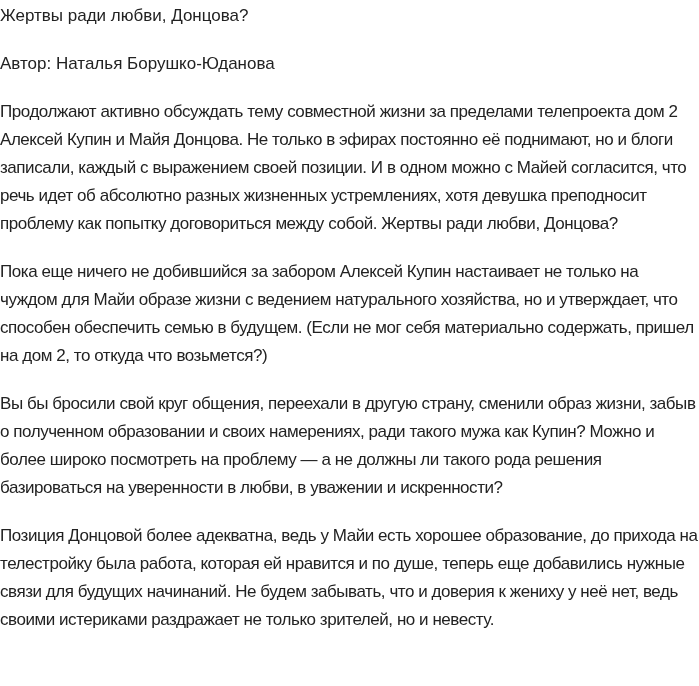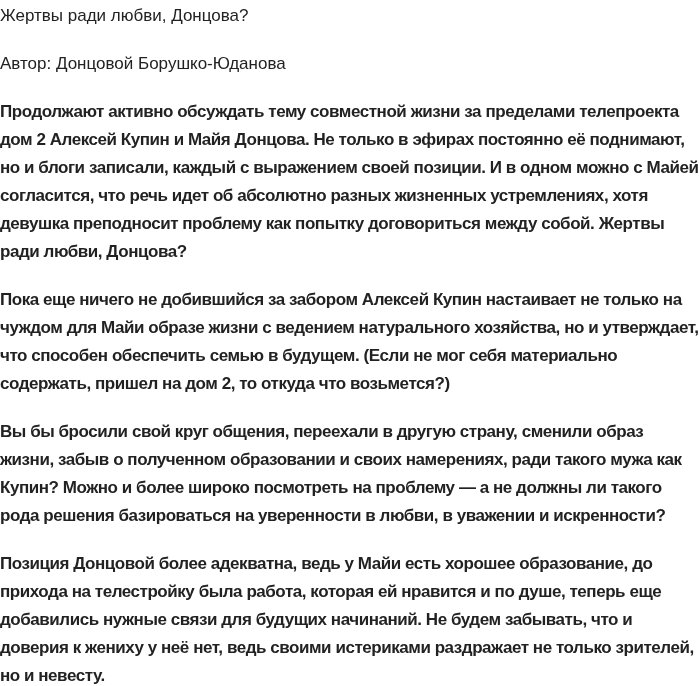--- a/index.html
+++ b/index.html
@@ -9,25 +9,25 @@
     color: #222222;
   }
   .doc { padding: 2px 0 0 0; }
   .p {
     margin: 0 0 20px 0;
     font-size: 16.5px;
     line-height: 28px;
     letter-spacing: -0.15px;
   }
   .title, .author { font-size: 17px; letter-spacing: 0; }
-  .body-p { font-family: "Liberation Sans", sans-serif; font-stretch: condensed; letter-spacing: -0.45px; font-size: 17px; font-weight: bold; }
+  .body-p { font-family: "Liberation Sans", sans-serif; font-stretch: condensed; letter-spacing: -0.45px; font-size: 17px; }
 </style>
 </head>
 <body>
 
 <div class="doc">
   <p class="p title">Жертвы ради любви, Донцова?</p>
-  <p class="p author">Автор: Донцовой Борушко-Юданова</p>
+  <p class="p author">Автор: Наталья Борушко-Юданова</p>
   <p class="p body-p">Продолжают активно обсуждать тему совместной жизни за пределами телепроекта дом 2 Алексей Купин и Майя Донцова. Не только в эфирах постоянно её поднимают, но и блоги записали, каждый с выражением своей позиции. И в одном можно с Майей согласится, что речь идет об абсолютно разных жизненных устремлениях, хотя девушка преподносит проблему как попытку договориться между собой. Жертвы ради любви, Донцова?</p>
   <p class="p body-p">Пока еще ничего не добившийся за забором Алексей Купин настаивает не только на чуждом для Майи образе жизни с ведением натурального хозяйства, но и утверждает, что способен обеспечить семью в будущем. (Если не мог себя материально содержать, пришел на дом 2, то откуда что возьмется?)</p>
   <p class="p body-p">Вы бы бросили свой круг общения, переехали в другую страну, сменили образ жизни, забыв о полученном образовании и своих намерениях, ради такого мужа как Купин? Можно и более широко посмотреть на проблему — а не должны ли такого рода решения базироваться на уверенности в любви, в уважении и искренности?</p>
   <p class="p body-p">Позиция Донцовой более адекватна, ведь у Майи есть хорошее образование, до прихода на телестройку была работа, которая ей нравится и по душе, теперь еще добавились нужные связи для будущих начинаний. Не будем забывать, что и доверия к жениху у неё нет, ведь своими истериками раздражает не только зрителей, но и невесту.</p>
 </div>
 
 </body></html>

